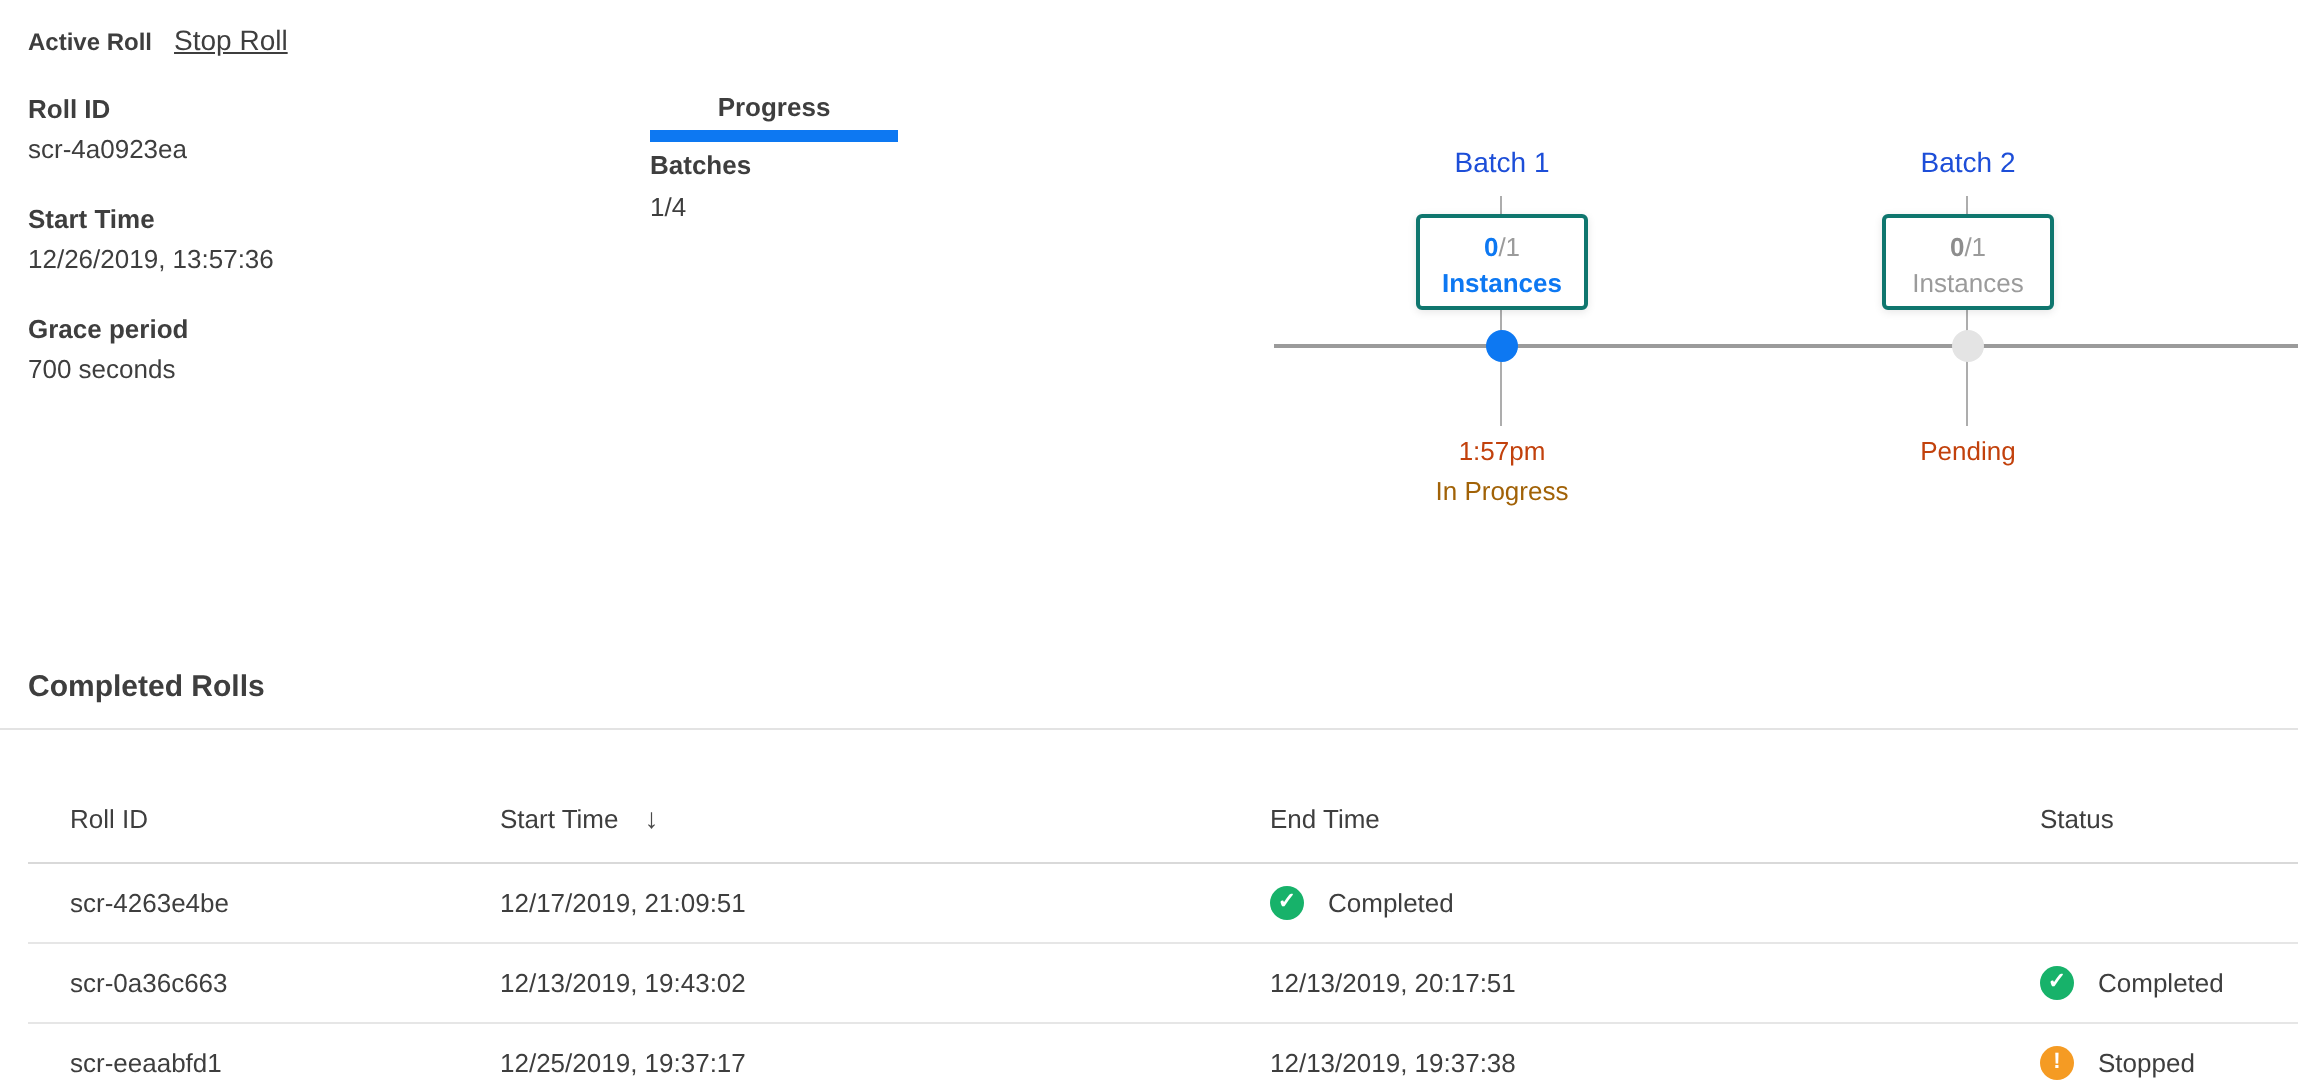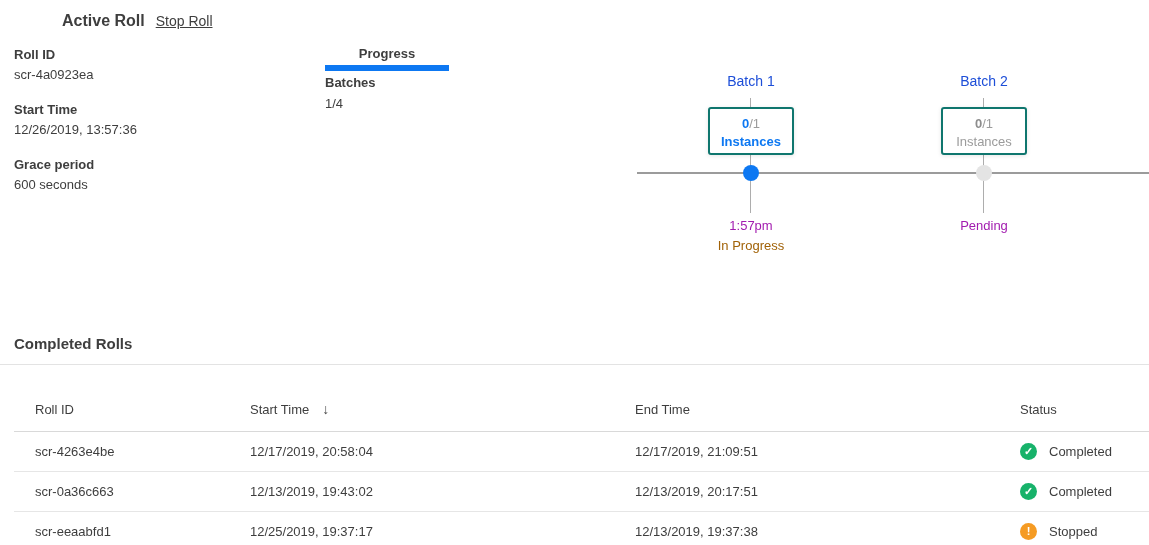--- a/index.html
+++ b/index.html
@@ -5,21 +5,21 @@
   * { box-sizing: border-box; }
   html,body { margin:0; padding:0; }
   body {
     width:1149px; height:545px; overflow:hidden; position:relative;
     background:#ffffff; color:#3e3e3e;
     font-family:"Liberation Sans", sans-serif; font-size:13px;
   }
 
   
   .hdr { position:absolute; left:14px; top:12px; display:flex; align-items:baseline; gap:11px; }
-  .hdr-title { font-size:16px; font-weight:700;margin-left:48px; }
+  .hdr-title { font-size:12px; font-weight:700; }
   .stop-link { font-size:14px; color:#3e3e3e; text-decoration:underline; cursor:pointer; }
 
   
   .details { position:absolute; left:14px; top:45px; }
   .detail { margin-bottom:15px; }
   .dlabel { display:block; font-weight:600; line-height:20px; }
   .dvalue { display:block; line-height:20px; }
 
   
   .progress-col { position:absolute; left:325px; top:45px; width:124px; }
@@ -45,21 +45,21 @@
     text-align:center; padding-top:6px; line-height:18px; z-index:2; cursor:pointer;
   }
   .card-count-total { color:#9b9b9b; }
   .batch[data-state="active"] .card-count-current { color:#0d78f2; font-weight:700; }
   .batch[data-state="active"] .card-unit { color:#0d78f2; font-weight:600; }
   .batch[data-state="pending"] .card-count-current { color:#8d8d8d; font-weight:700; }
   .batch[data-state="pending"] .card-unit { color:#9b9b9b; }
   .batch-dot { position:absolute; top:105px; left:52px; width:16px; height:16px; border-radius:50%; z-index:3; }
   .batch[data-state="active"] .batch-dot { background:#0d78f2; }
   .batch[data-state="pending"] .batch-dot { background:#e4e4e4; }
-  .batch-time { position:absolute; top:158px; left:0; right:0; text-align:center; color:#a21caf; line-height:16px; }
+  .batch-time { position:absolute; top:158px; left:0; right:0; text-align:center; color:#c2410c; line-height:16px; }
   .batch-status { position:absolute; top:178px; left:0; right:0; text-align:center; color:#a16207; line-height:16px; }
 
   
   .section { position:absolute; left:0; top:328px; right:0; }
   .section-title { margin-left:14px; padding-top:7px; font-size:15px; font-weight:700; }
   .divider { margin-top:12px; border-top:1px solid #e3e3e3; }
   .table { margin-left:14px; }
   .thead, .trow { display:grid; grid-template-columns:215px 385px 385px 1fr; padding-left:21px; }
   .thead { height:67px; align-items:end; padding-bottom:14px; border-bottom:1px solid #d9d9d9; color:#3e3e3e; }
   .th { display:flex; align-items:center; }
@@ -86,21 +86,21 @@
   <div class="detail">
     <span class="dlabel">Roll ID</span>
     <span class="dvalue">scr-4a0923ea</span>
   </div>
   <div class="detail">
     <span class="dlabel">Start Time</span>
     <span class="dvalue">12/26/2019, 13:57:36</span>
   </div>
   <div class="detail">
     <span class="dlabel">Grace period</span>
-    <span class="dvalue">600 seconds</span>
+    <span class="dvalue">700 seconds</span>
   </div>
 </div>
 
 <div class="progress-col">
   <div class="plabel">Progress</div>
   <div class="pbar-track">
     <div class="pbar-fill" style="width: 100%;"></div>
   </div>
   <div class="batches-label">Batches</div>
   <div class="batches-value">1/4</div>
@@ -146,21 +146,20 @@
       <div class="th">
         <span>Start Time</span>
         <span class="sort-arrow">↓</span>
       </div>
       <div class="th">End Time</div>
       <div class="th">Status</div>
     </div>
 
     <div class="trow">
       <div>scr-4263e4be</div>
-      <div>12/17/2019, 20:58:04</div>
       <div>12/17/2019, 21:09:51</div>
       <div class="status-cell">
         <span class="status-icon" data-type="success">✓</span>
         <span>Completed</span>
       </div>
     </div>
 
     <div class="trow">
       <div>scr-0a36c663</div>
       <div>12/13/2019, 19:43:02</div>

